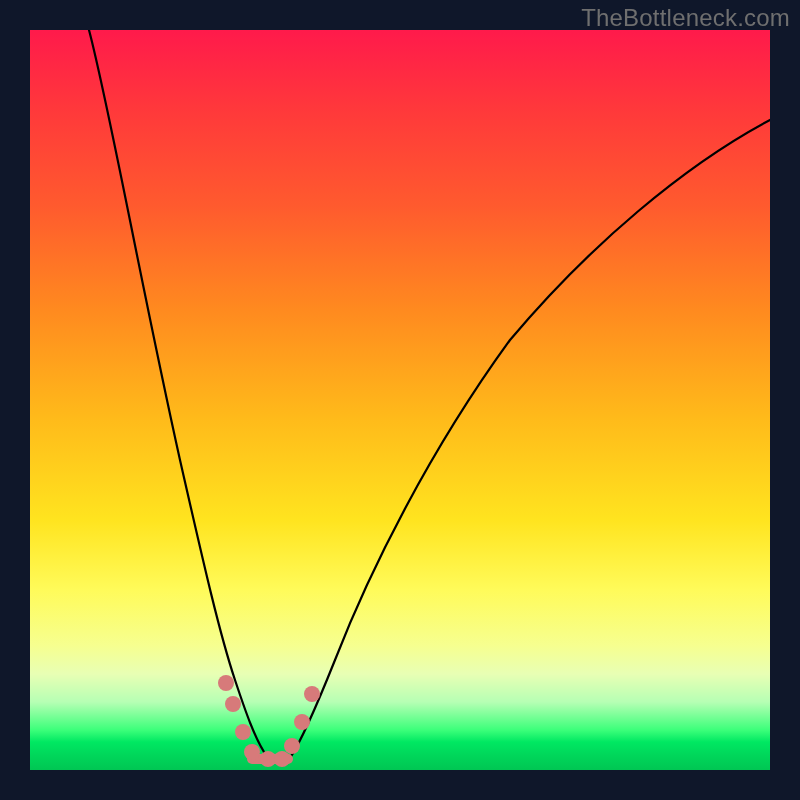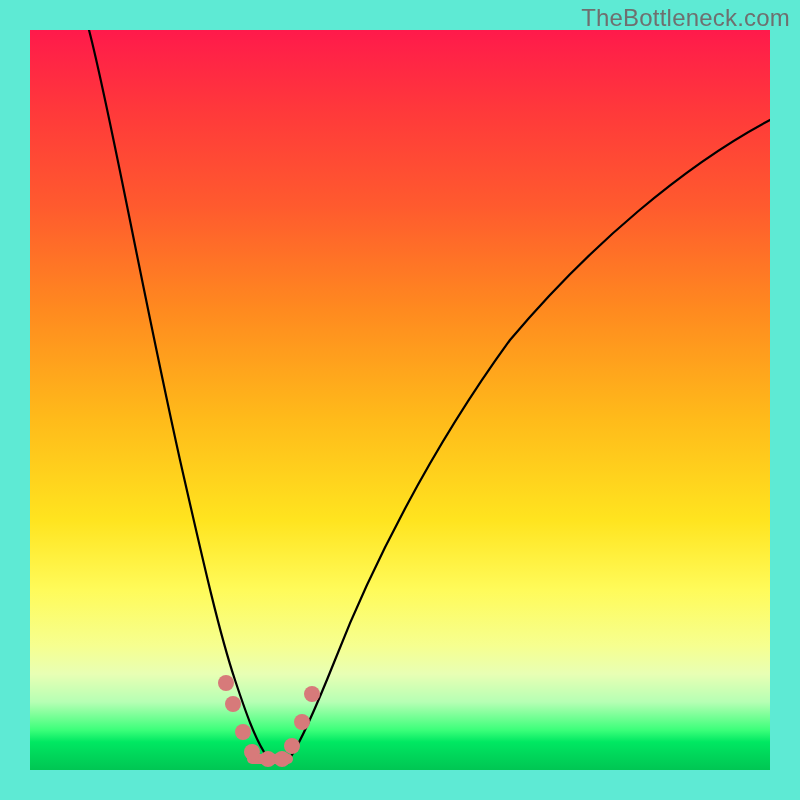--- a/index.html
+++ b/index.html
@@ -8,21 +8,21 @@
     width: 800px;
     height: 800px;
     background: #000;
     font-family: Arial, Helvetica, sans-serif;
     overflow: hidden;
   }
   .stage {
     position: relative;
     width: 800px;
     height: 800px;
-    background: #5eead4;
+    background: #0f172a;
   }
   .watermark {
     position: absolute;
     top: 4px;
     right: 10px;
     font-size: 24px;
     font-weight: 500;
     color: #6f6f6f;
     letter-spacing: 0.2px;
     z-index: 10;

